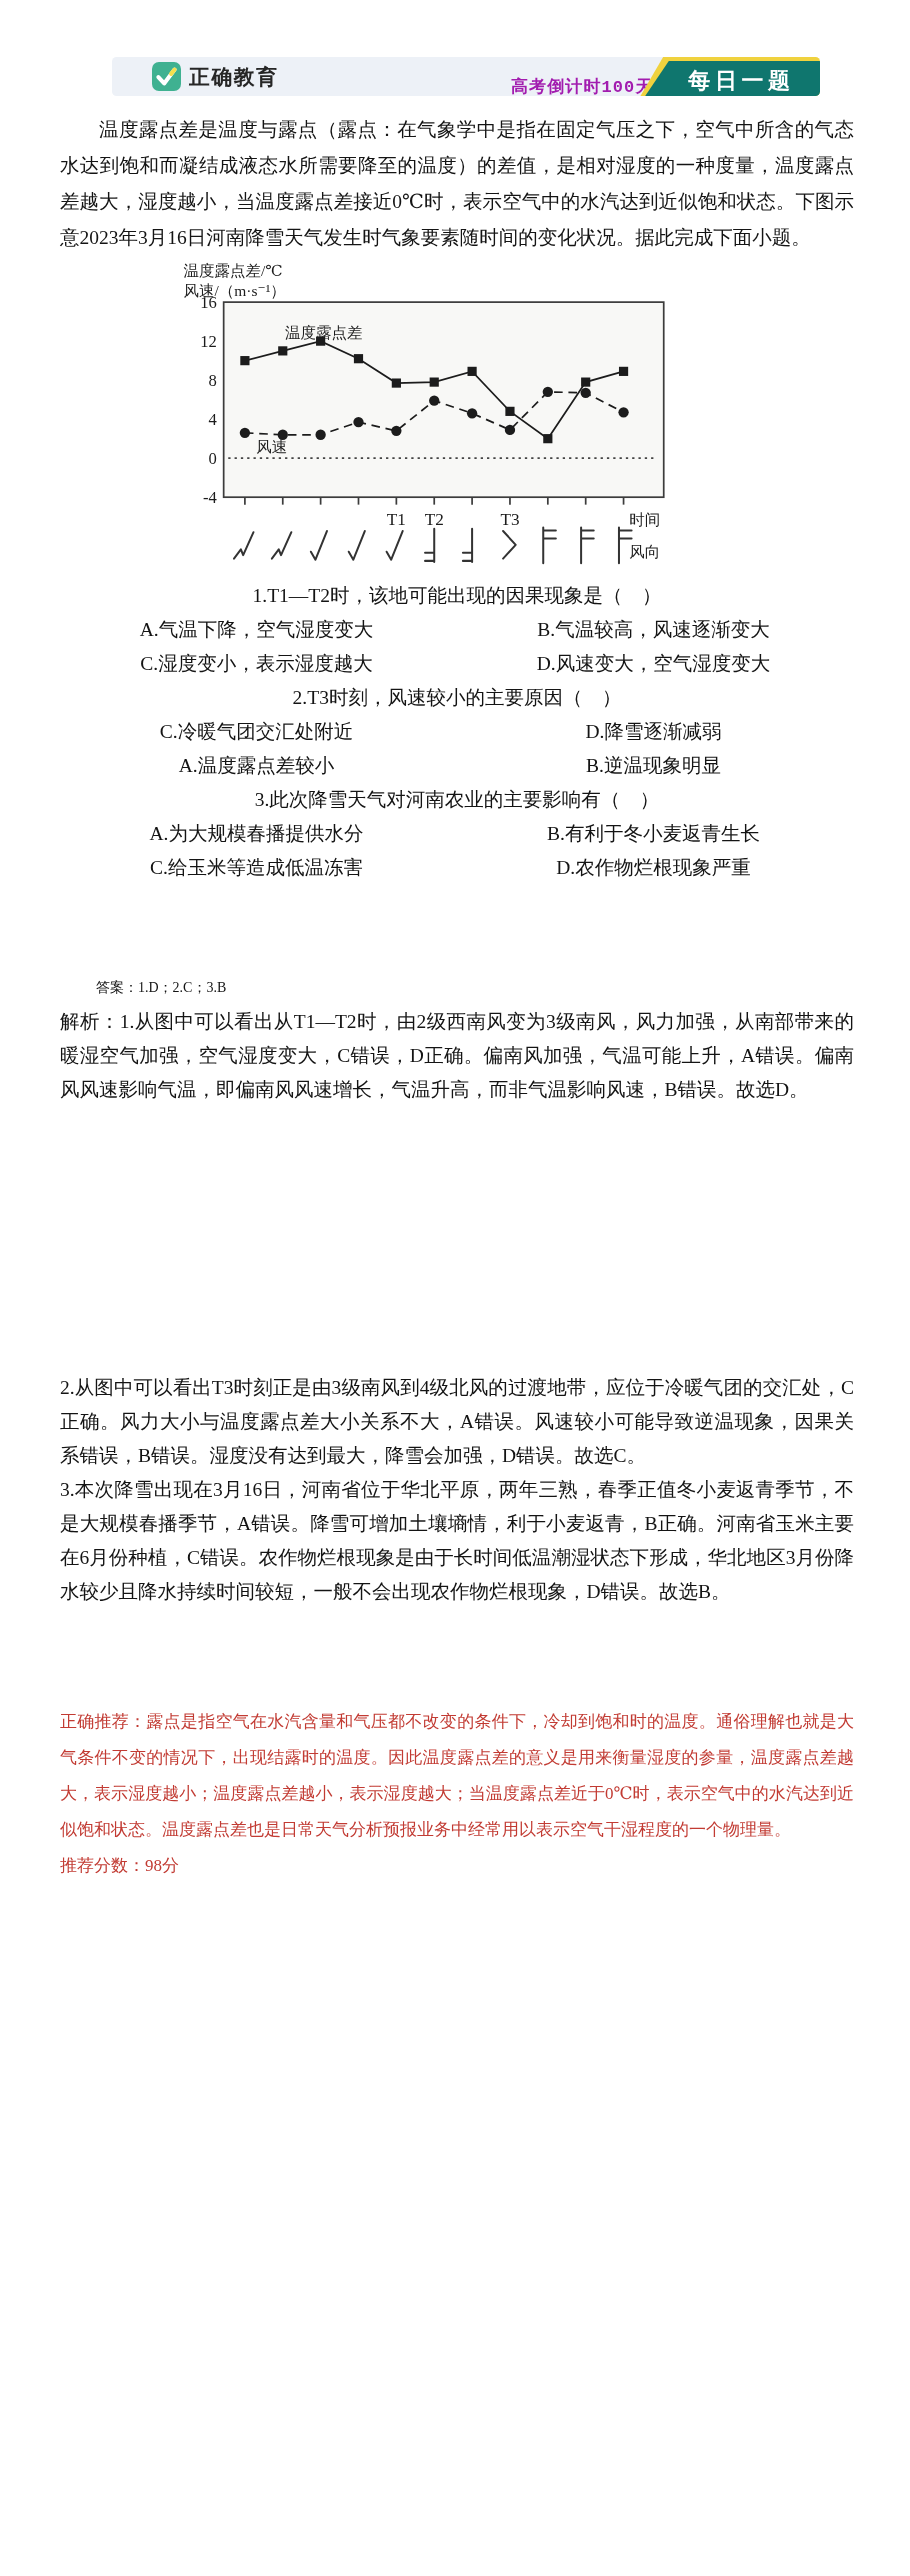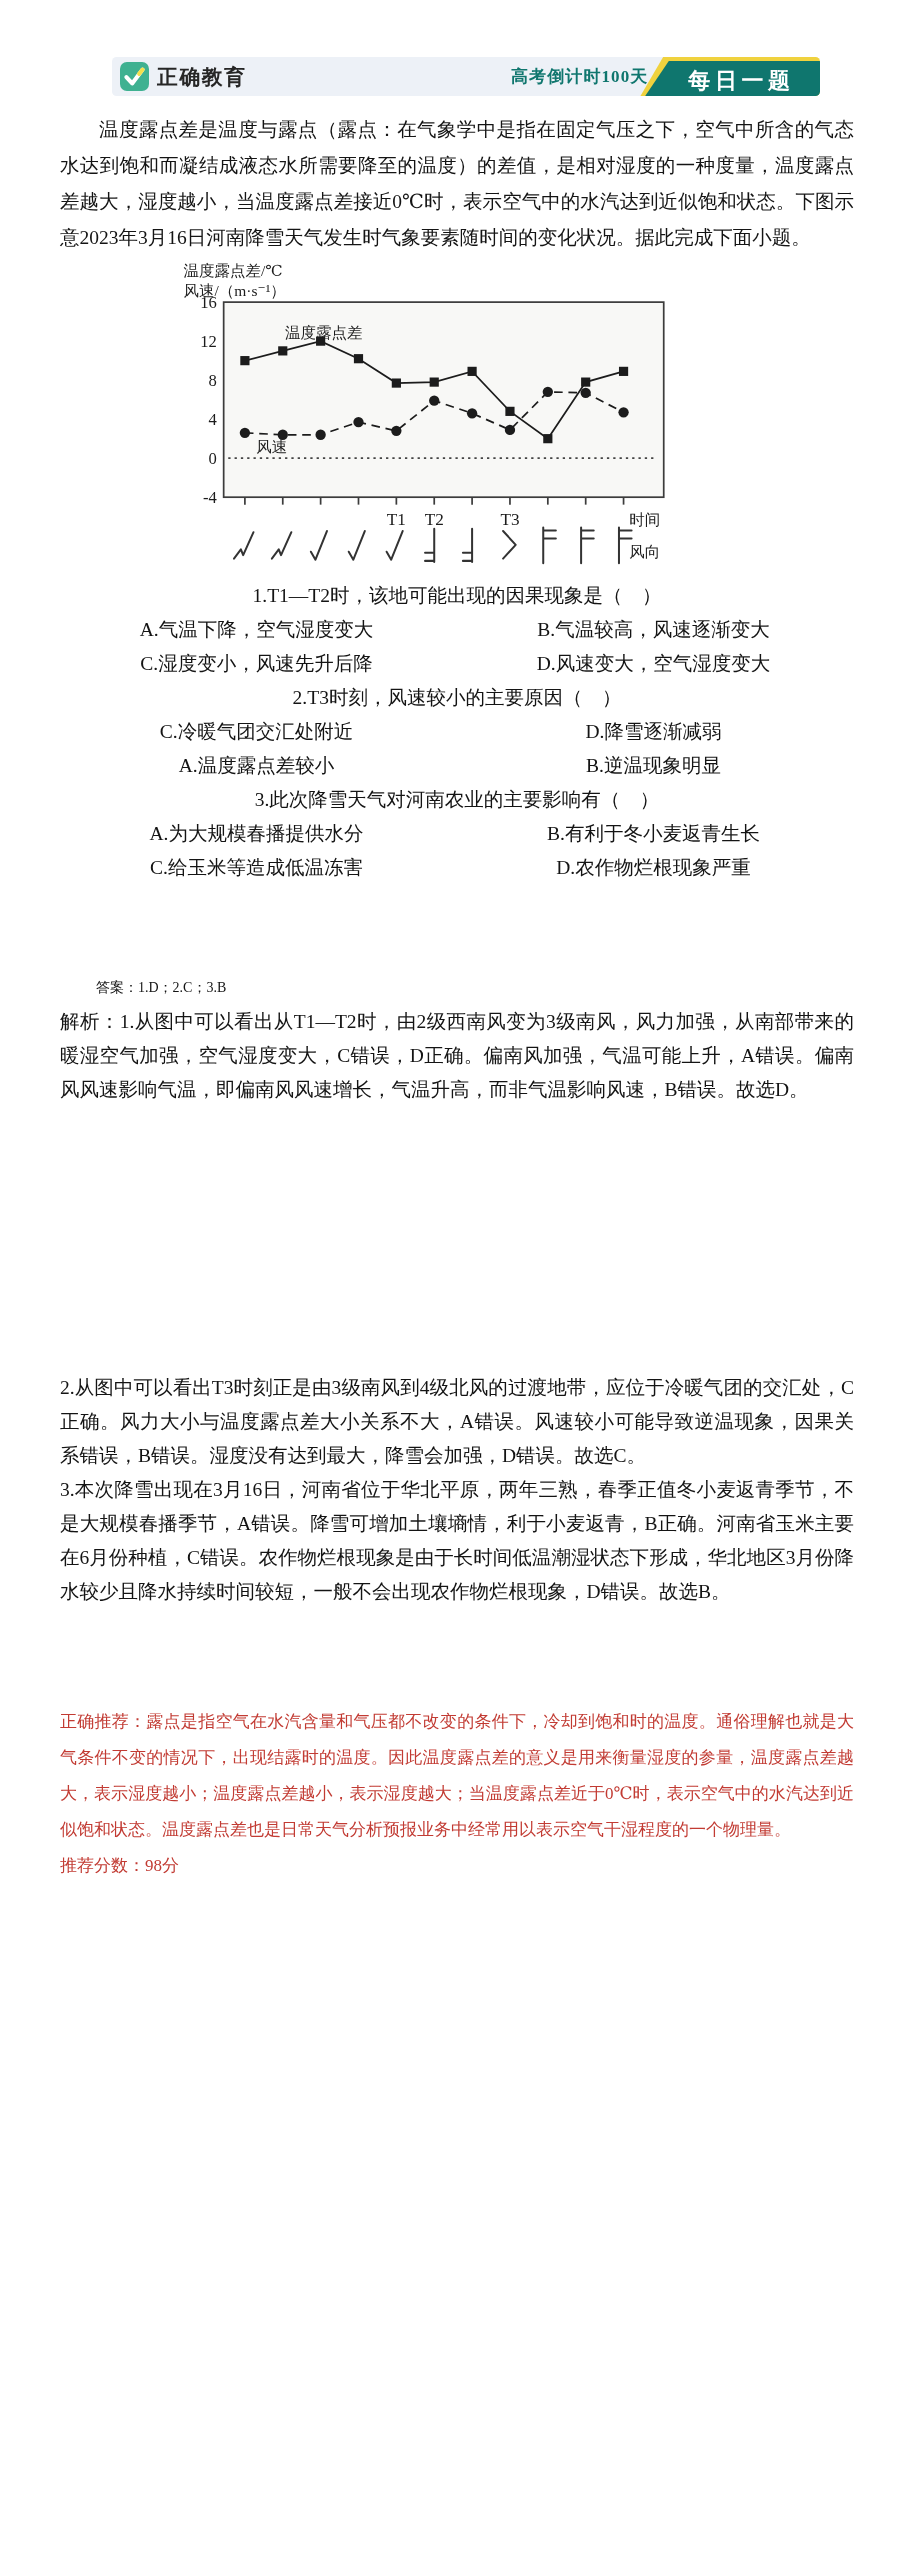--- a/index.html
+++ b/index.html
@@ -7,31 +7,31 @@
     width:910px;min-height:2576px;background:#ffffff;color:#141414;
     font-family:"Liberation Serif","DejaVu Serif",serif;
     overflow-x:hidden;
   }
   .page{padding:57px 56px 0 60px;}
 
   
   .header{
     position:relative;height:39px;margin:0 34px 0 52px;
     background:#edf1f7;border-radius:4.6px;
-    display:flex;align-items:center;overflow:hidden;
+    display:flex;align-items:center;overflow:hidden;padding-left:32px;
   }
   .logo{
     width:29px;height:29px;margin-left:8px;border-radius:6.9px;
     background:#3fb191;flex:0 0 auto;
   }
   .brand{font-size:20.7px;font-weight:bold;color:#262626;margin-left:8px;letter-spacing:1.7px;
     font-family:"Liberation Sans","DejaVu Sans",sans-serif;}
-  .countdown{position:absolute;left:399px;top:0;height:100%;display:flex;align-items:center;
-    font-size:17px;font-weight:bold;color:#0f766e;letter-spacing:1.1px;
-    font-family:Liberation Serif, serif;}
+  .countdown{position:absolute;left:399px;top:10px;height:100%;display:flex;align-items:center;
+    font-size:17px;font-weight:bold;color:#a21caf;letter-spacing:1.1px;
+    font-family:Liberation Mono, monospace;}
   .banner{position:absolute;right:0;top:0;height:100%;width:189px;}
   .banner .yellow{position:absolute;top:0;left:0;right:0;bottom:0;background:#f0d23e;
     clip-path:polygon(17% 0,100% 0,100% 100%,5% 100%);}
   .banner .teal{position:absolute;top:4px;left:0;right:0;bottom:0;background:#0f766e;
     clip-path:polygon(20% 0,100% 0,100% 100%,7.5% 100%);
     display:flex;align-items:flex-end;justify-content:center;padding-left:32px;}
   .badge-text{color:#fff;font-size:22px;font-weight:bold;letter-spacing:4.6px;
     font-family:"Liberation Sans","DejaVu Sans",sans-serif;}
 
   
@@ -162,21 +162,21 @@
       </svg>
   </div>
 
   <div class="qblock">
     <div class="qline">1.T1—T2时，该地可能出现的因果现象是（　）</div>
     <div class="opts">
       <span>A.气温下降，空气湿度变大</span>
       <span>B.气温较高，风速逐渐变大</span>
     </div>
     <div class="opts">
-      <span>C.湿度变小，风速先升后降</span>
+      <span>C.湿度变小，表示湿度越大</span>
       <span>D.风速变大，空气湿度变大</span>
     </div>
 
     <div class="qline">2.T3时刻，风速较小的主要原因（　）</div>
     <div class="opts">
       <span>C.冷暖气团交汇处附近</span>
       <span>D.降雪逐渐减弱</span>
     </div>
     <div class="opts">
       <span>A.温度露点差较小</span>

